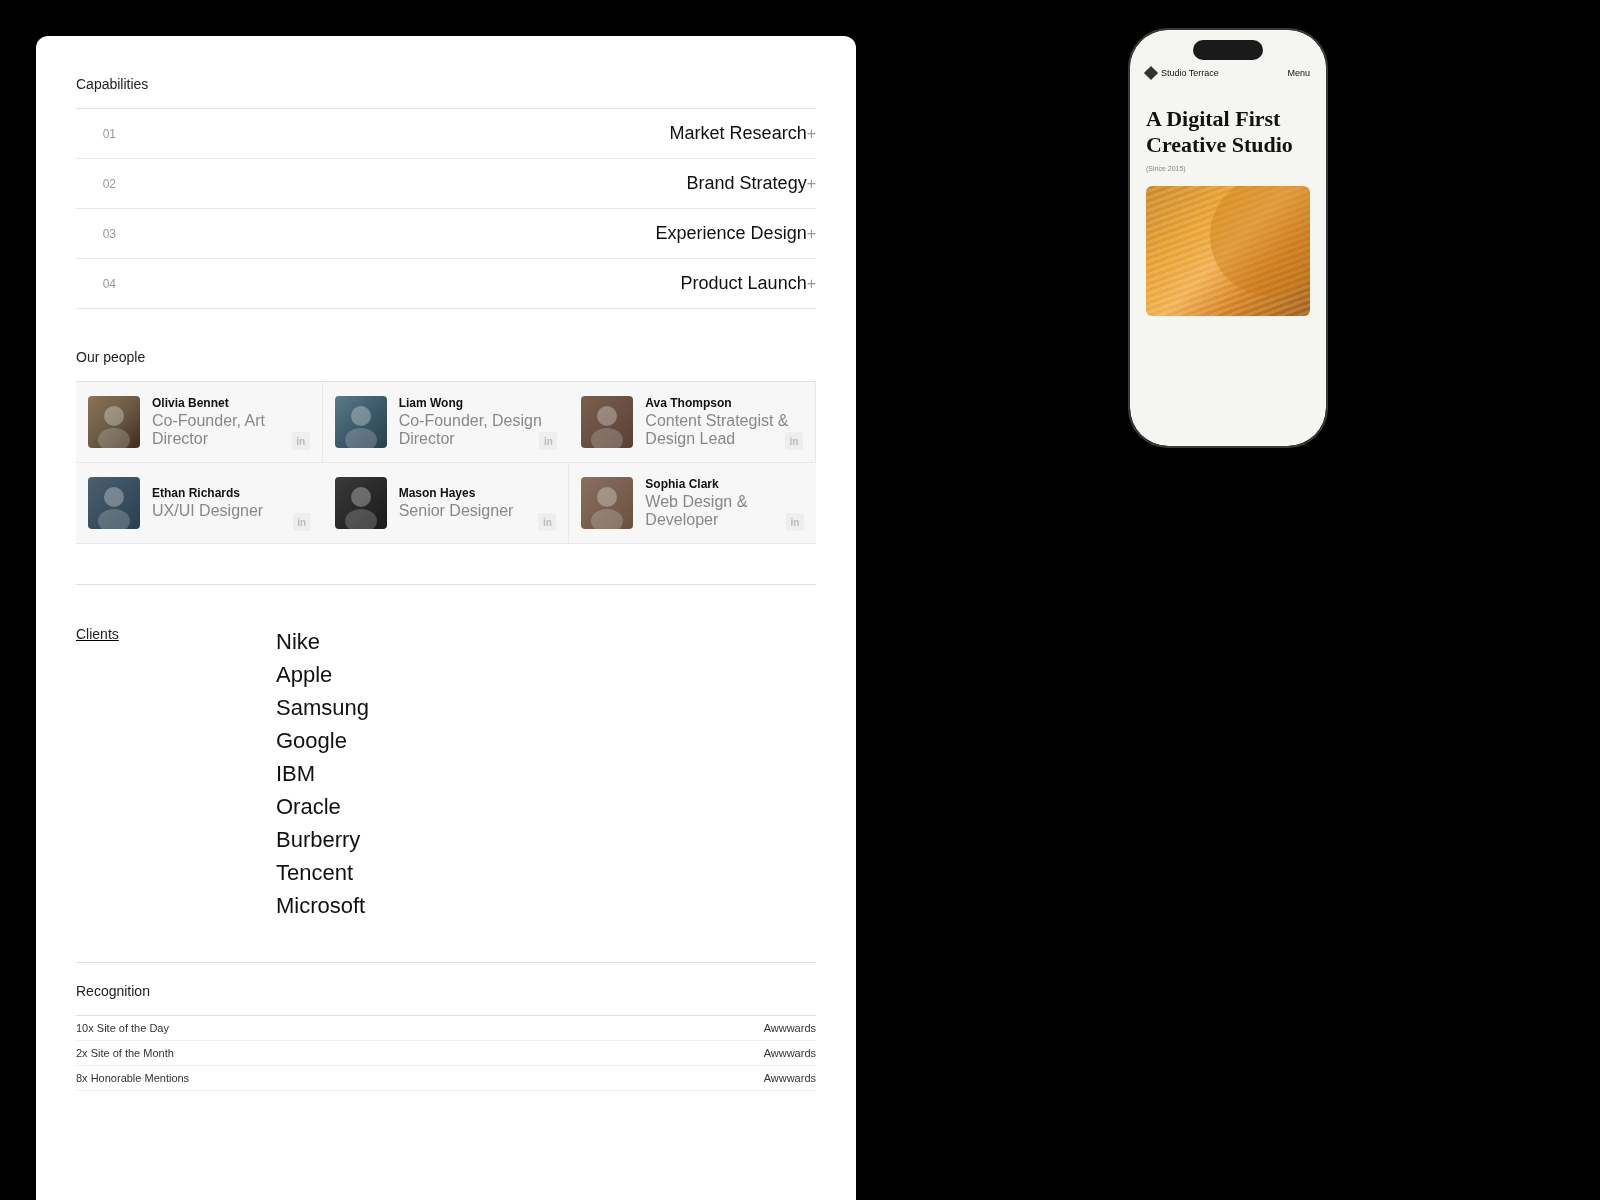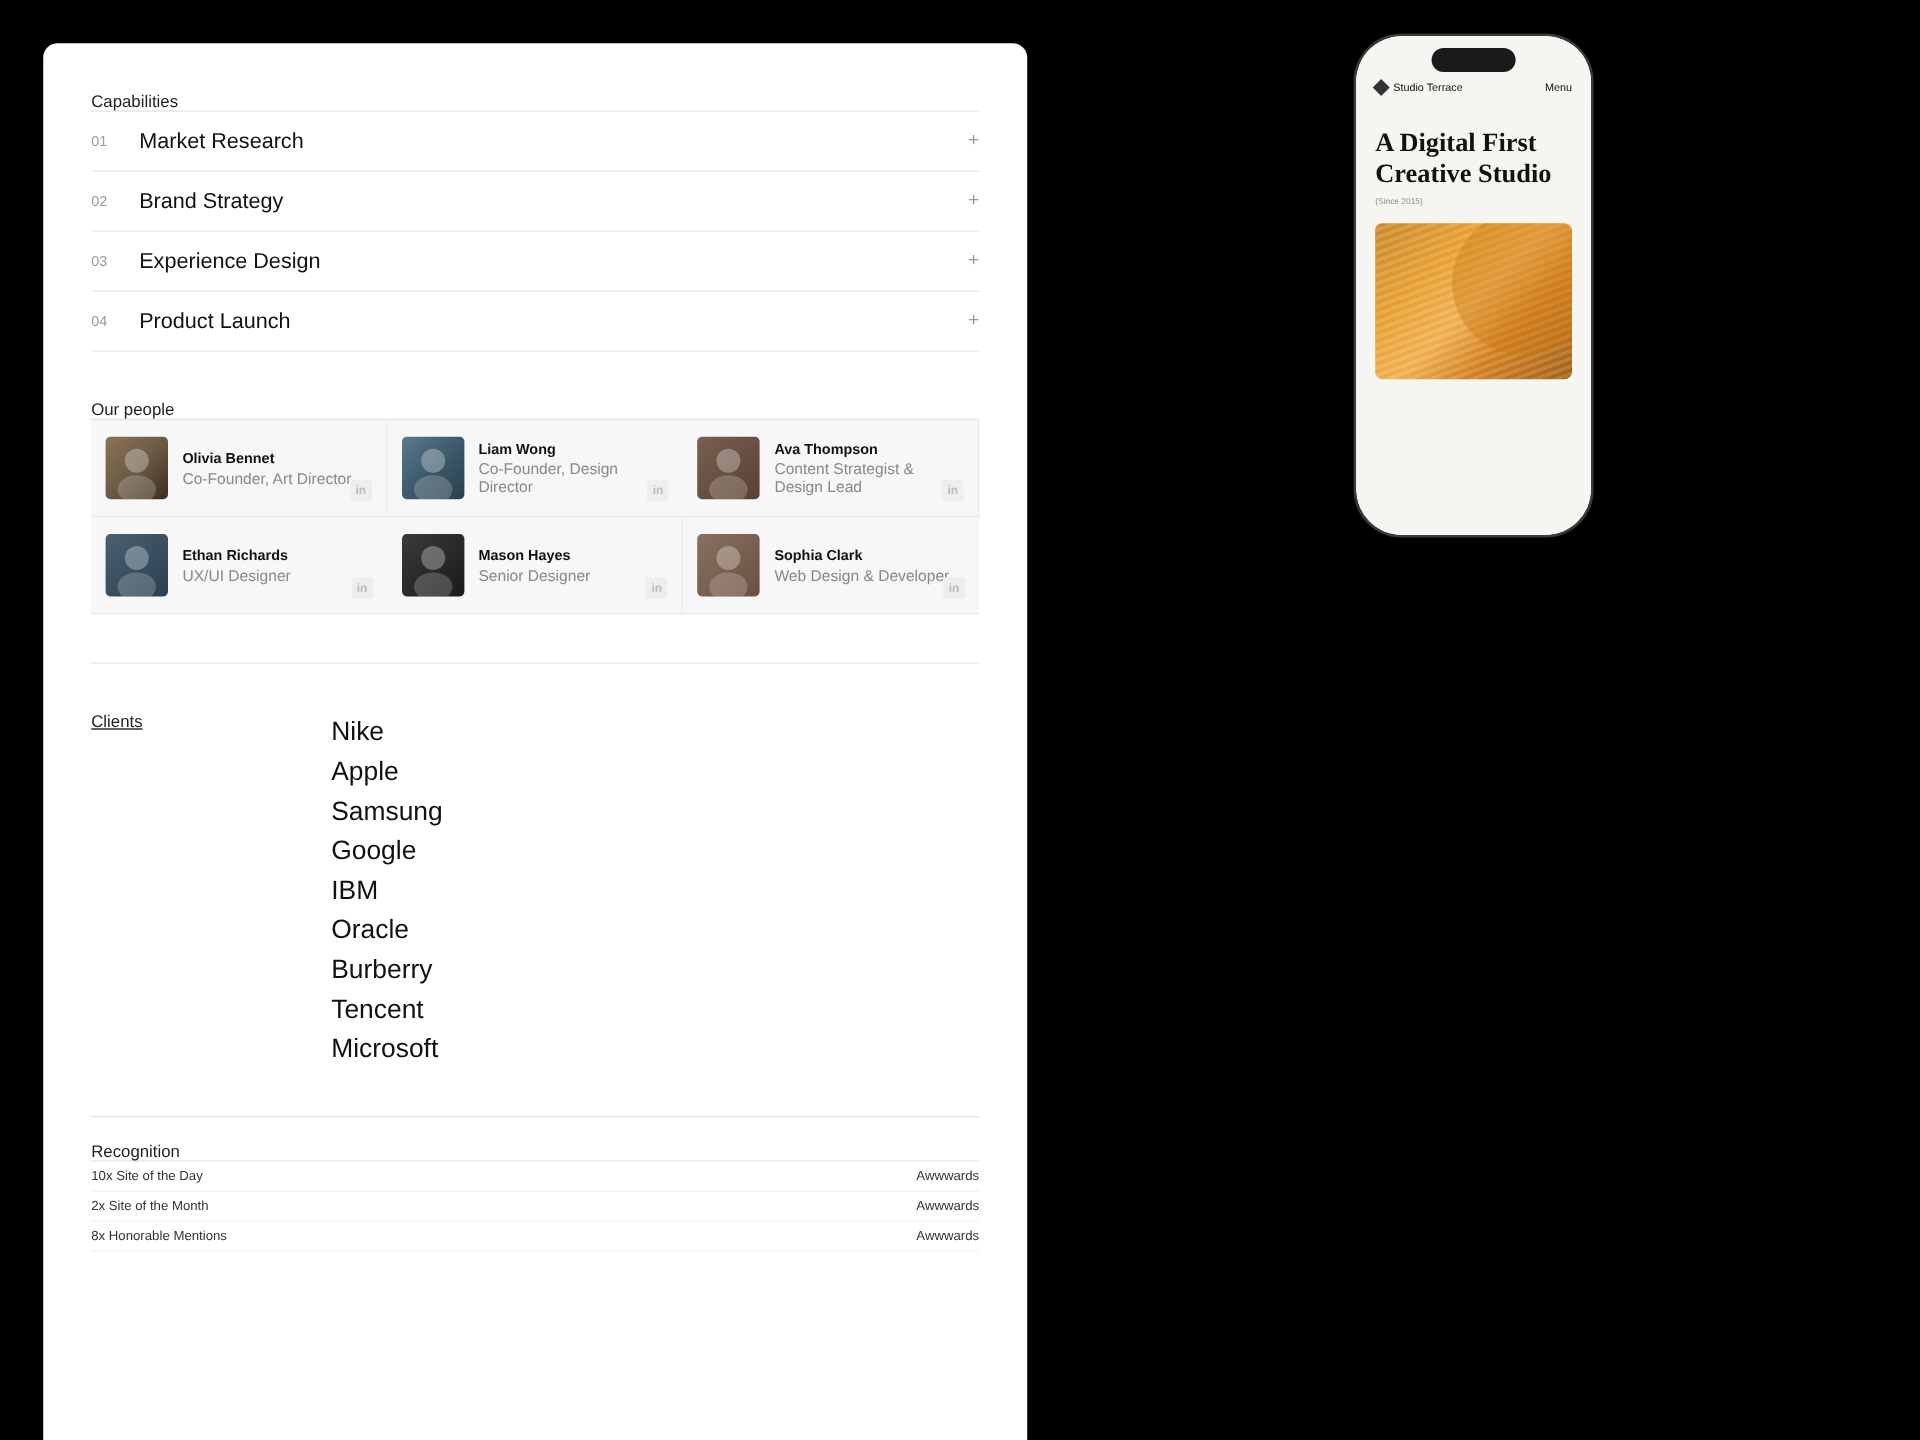--- a/index.html
+++ b/index.html
@@ -27,40 +27,42 @@
 
     
     .section {
       margin-bottom: 40px;
     }
 
     .section-header {
       display: flex;
       justify-content: space-between;
       align-items: center;
+      padding-bottom: 16px;
       border-bottom: 1px solid #e0e0e0;
       margin-bottom: 0;
     }
 
     .section-title {
       font-size: 14px;
       font-weight: 400;
       color: #222;
     }
 
     
     .capabilities-list {
       width: 100%;
     }
 
     .capability-item {
       display: flex;
       align-items: center;
       padding: 14px 0;
       border-bottom: 1px solid #e8e8e8;
+      text-align: right;
     }
 
     .capability-num {
       font-size: 12px;
       color: #999;
       width: 40px;
       flex-shrink: 0;
     }
 
     .capability-name {
@@ -119,21 +121,21 @@
     }
 
     .person-name {
       font-size: 12px;
       font-weight: 600;
       color: #111;
       margin-bottom: 2px;
     }
 
     .person-role {
-      font-size: 13px;
+      font-size: 16px;
       color: #888;
     }
 
     .linkedin-icon {
       position: absolute;
       bottom: 12px;
       right: 12px;
       width: 18px;
       height: 18px;
       color: #aaa;

